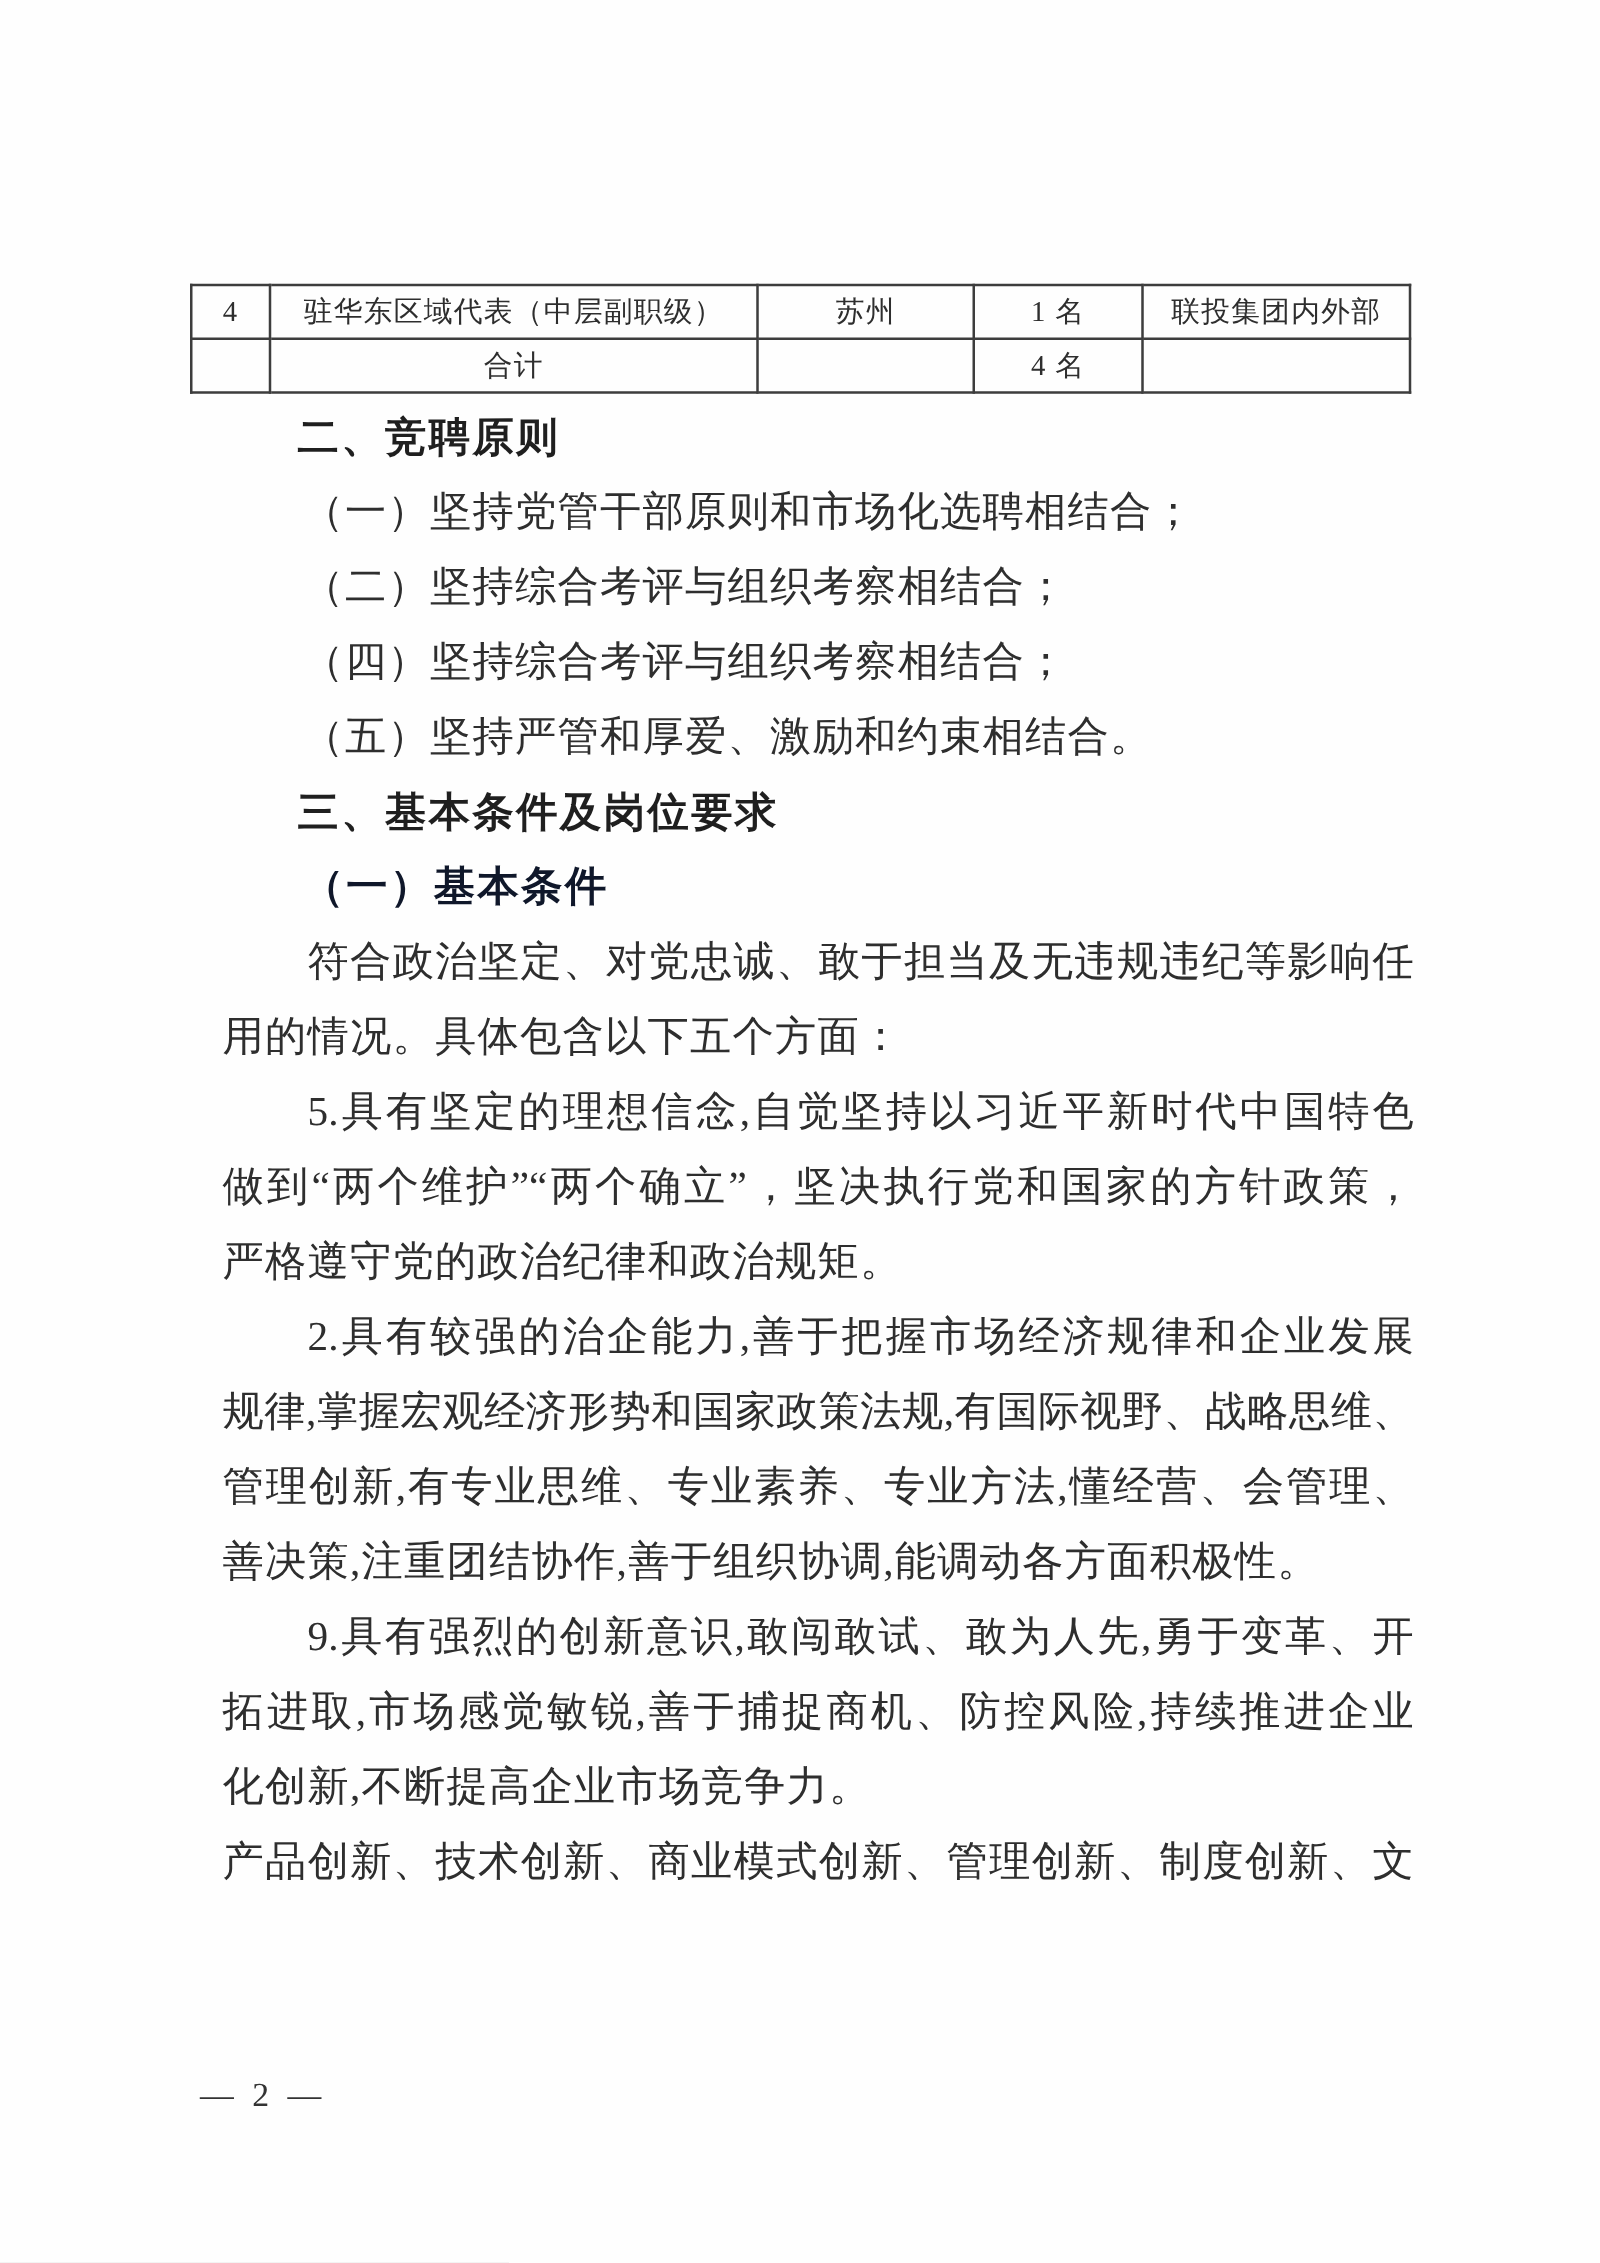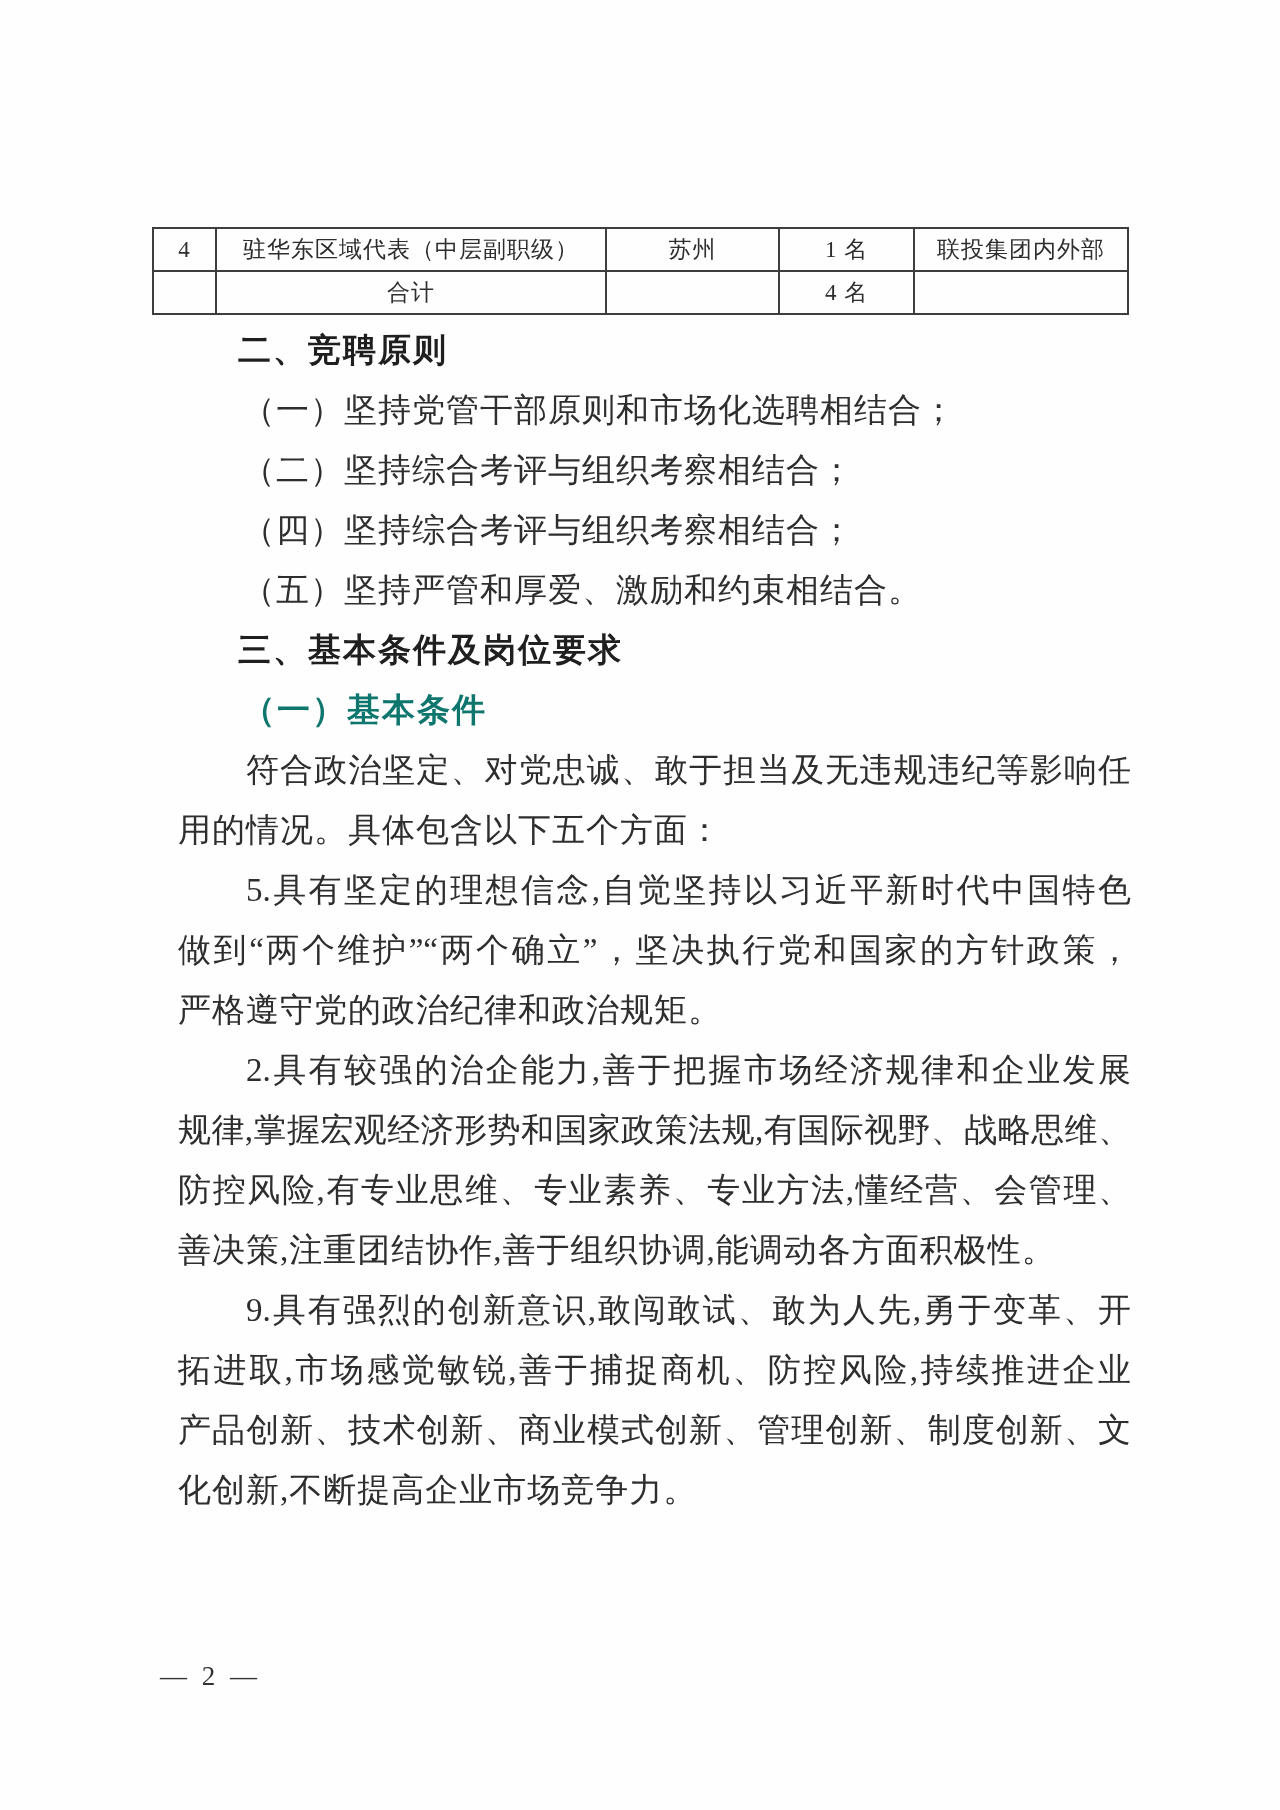--- a/index.html
+++ b/index.html
@@ -33,21 +33,21 @@
     height:60px;line-height:60px;
     font-size:33px;
     white-space:nowrap;
   }
   .h2{
     font-family:"Liberation Sans","DejaVu Sans",sans-serif;
     font-weight:700;font-size:32px;color:#1f1f1f;
     text-indent:60px;letter-spacing:2px;
   }
   .sub{
-    font-weight:700;font-size:32px;color:#0f766e;
+    font-weight:700;font-size:32px;color:#0f172a;
     text-indent:64px;letter-spacing:2px;
   }
   .li{text-indent:64px;letter-spacing:1px;}
   .bl{letter-spacing:1px;}
   .indent{text-indent:68px;}
   .fill{
     white-space:normal;
     letter-spacing:0;
     text-align:justify;
     text-align-last:justify;
@@ -97,23 +97,23 @@
     <div class="li">（五）坚持严管和厚爱、激励和约束相结合。</div>
     <div class="h2">三、基本条件及岗位要求</div>
     <div class="sub">（一）基本条件</div>
     <div class="bl indent fill">符合政治坚定、对党忠诚、敢于担当及无违规违纪等影响任</div>
     <div class="bl">用的情况。具体包含以下五个方面：</div>
     <div class="bl indent fill">5.具有坚定的理想信念,自觉坚持以习近平新时代中国特色</div>
     <div class="bl fill">做到“两个维护”“两个确立”，坚决执行党和国家的方针政策，</div>
     <div class="bl">严格遵守党的政治纪律和政治规矩。</div>
     <div class="bl indent fill">2.具有较强的治企能力,善于把握市场经济规律和企业发展</div>
     <div class="bl fill">规律,掌握宏观经济形势和国家政策法规,有国际视野、战略思维、</div>
-    <div class="bl fill">防控风险,有专业思维、专业素养、专业方法,懂经营、会管理、</div>
+    <div class="bl fill">管理创新,有专业思维、专业素养、专业方法,懂经营、会管理、</div>
     <div class="bl">善决策,注重团结协作,善于组织协调,能调动各方面积极性。</div>
     <div class="bl indent fill">9.具有强烈的创新意识,敢闯敢试、敢为人先,勇于变革、开</div>
     <div class="bl fill">拓进取,市场感觉敏锐,善于捕捉商机、防控风险,持续推进企业</div>
+    <div class="bl">化创新,不断提高企业市场竞争力。</div>
     <div class="bl fill">产品创新、技术创新、商业模式创新、管理创新、制度创新、文</div>
-    <div class="bl">化创新,不断提高企业市场竞争力。</div>
   </div>
 
   <div class="footer">— 2 —</div>
 
 </div>
 
 </body></html>

